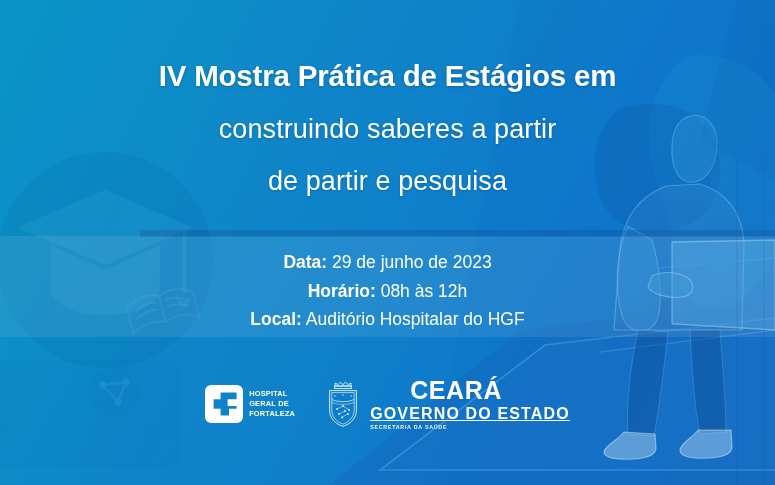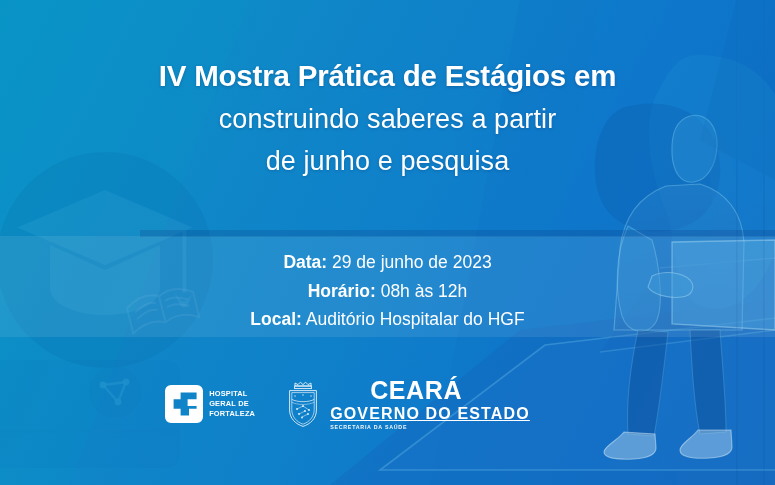--- a/index.html
+++ b/index.html
@@ -67,21 +67,21 @@
   .title-strong {
     font-size: 29.5px;
     font-weight: bold;
     letter-spacing: -0.2px;
     text-shadow: 0 1px 3px rgba(3,40,90,0.30);
   }
   .title-light {
     font-size: 27px;
     font-weight: normal;
     letter-spacing: 0.1px;
-    margin-top: 10px;
+    margin-top: 20px;
     text-shadow: 0 1px 3px rgba(3,40,90,0.25);
   }
 
   
   .details {
     position: absolute;
     left: 0;
     top: 248px;
     width: 775px;
     text-align: center;
@@ -91,21 +91,21 @@
   }
   .details .row { white-space: nowrap; }
   .details .lbl { font-weight: bold; }
   .details .val { font-weight: normal; }
 
   
   .logos {
     position: absolute;
     left: 0;
     top: 378px;
-    width: 695px;
+    width: 775px;
     display: flex;
     justify-content: center;
     align-items: center;
     gap: 28px;
   }
 
   .hgf-logo {
     display: flex;
     align-items: center;
     gap: 6px;
@@ -282,21 +282,21 @@
       </g>
     </svg>
   </div>
 
   <div class="info-band-cap"></div>
   <div class="info-band"></div>
 
   <div class="title-wrap">
     <div class="title-strong">IV Mostra Prática de Estágios em</div>
     <div class="title-light">construindo saberes a partir</div>
-    <div class="title-light">de junho e pesquisa</div>
+    <div class="title-light">de partir e pesquisa</div>
   </div>
 
   <div class="details">
     <div class="row">
       <span class="lbl">Data:</span>
       <span class="val">29 de junho de 2023</span>
     </div>
     <div class="row">
       <span class="lbl">Horário:</span>
       <span class="val">08h às 12h</span>

